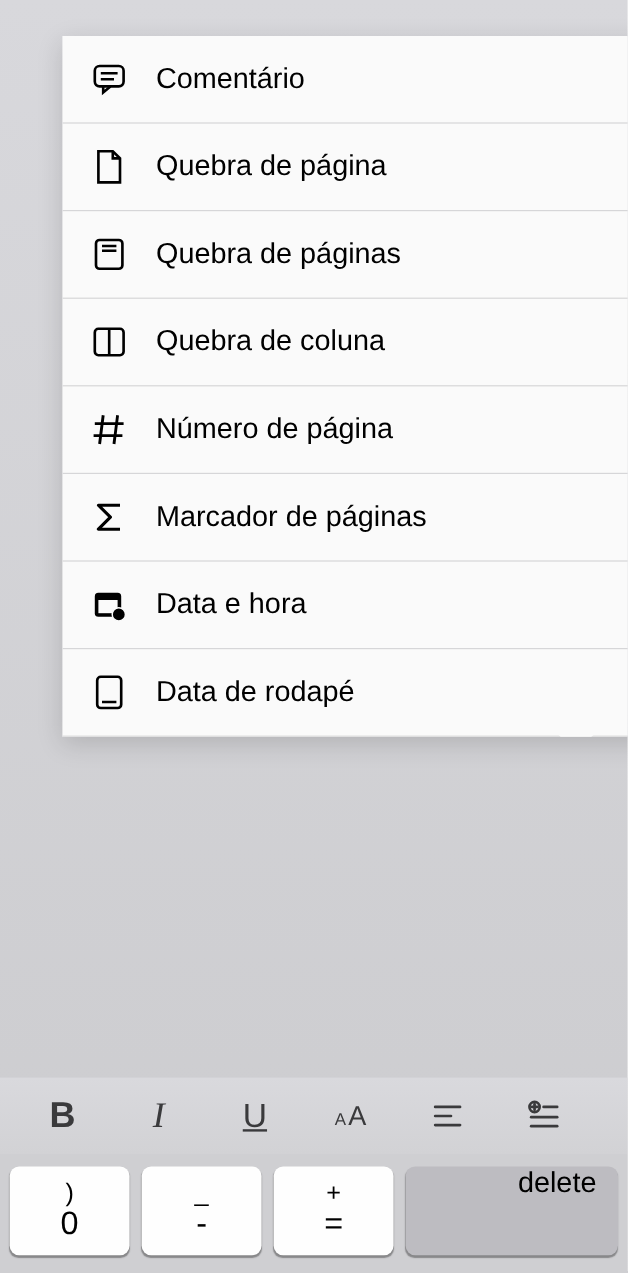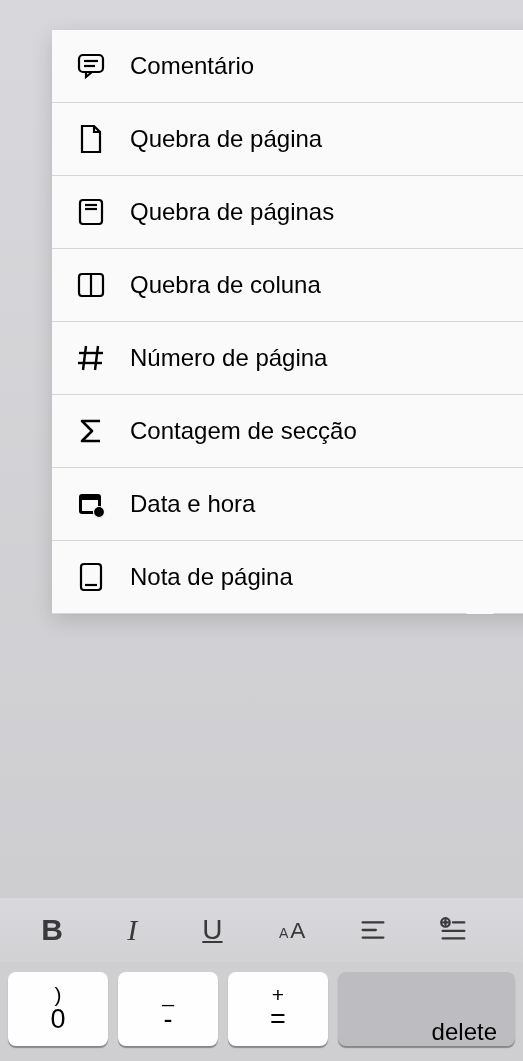--- a/index.html
+++ b/index.html
@@ -108,21 +108,21 @@
       justify-content: center;
       height: 74px;
       cursor: pointer;
     }
     .key-num {
       width: 100px;
     }
     .key-delete {
       flex: 1;
       background: #bdbcc1;
-      justify-content: flex-end;
+      justify-content: flex-start;
       align-items: flex-end;
       padding-right: 18px;
     }
     .key-top {
       font-size: 21px;
       line-height: 0.95;
       color: #000;
     }
     .key-bottom {
       font-size: 27px;
@@ -188,40 +188,40 @@
       </svg>
     </span>
     <span class="menu-label">Número de página</span>
   </div>
   <div class="menu-item">
     <span class="menu-icon">
       <svg viewBox="0 0 34 34" fill="none" stroke="#000" stroke-width="2.6" stroke-linejoin="round">
         <path d="M26 7 L8 7 L18 17 L8 27 L26 27"></path>
       </svg>
     </span>
-    <span class="menu-label">Contagem de secção</span>
+    <span class="menu-label">Marcador de páginas</span>
   </div>
   <div class="menu-item">
     <span class="menu-icon">
       <svg viewBox="0 0 34 34">
         <rect x="5" y="7" width="22" height="20" rx="3" fill="#000"></rect>
         <rect x="8" y="13" width="16" height="11" fill="#fafafa"></rect>
         <circle cx="25" cy="25" r="5.5" fill="#000" stroke="#fafafa" stroke-width="1.2"></circle>
       </svg>
     </span>
     <span class="menu-label">Data e hora</span>
   </div>
   <div class="menu-item">
     <span class="menu-icon">
       <svg viewBox="0 0 34 34" fill="none" stroke="#000" stroke-width="2.2">
         <rect x="7" y="4" width="20" height="26" rx="3"></rect>
         <line x1="11" y1="25" x2="23" y2="25"></line>
       </svg>
     </span>
-    <span class="menu-label">Nota de página</span>
+    <span class="menu-label">Data de rodapé</span>
   </div>
   <div class="popover-tail"></div>
 </div>
 
 <div class="format-toolbar">
   <div class="fmt-btn">
     <span style="font-weight:800;font-size:30px;">B</span>
   </div>
   <div class="fmt-btn">
     <span style="font-style:italic;font-family:Georgia,serif;font-size:30px;">I</span>

